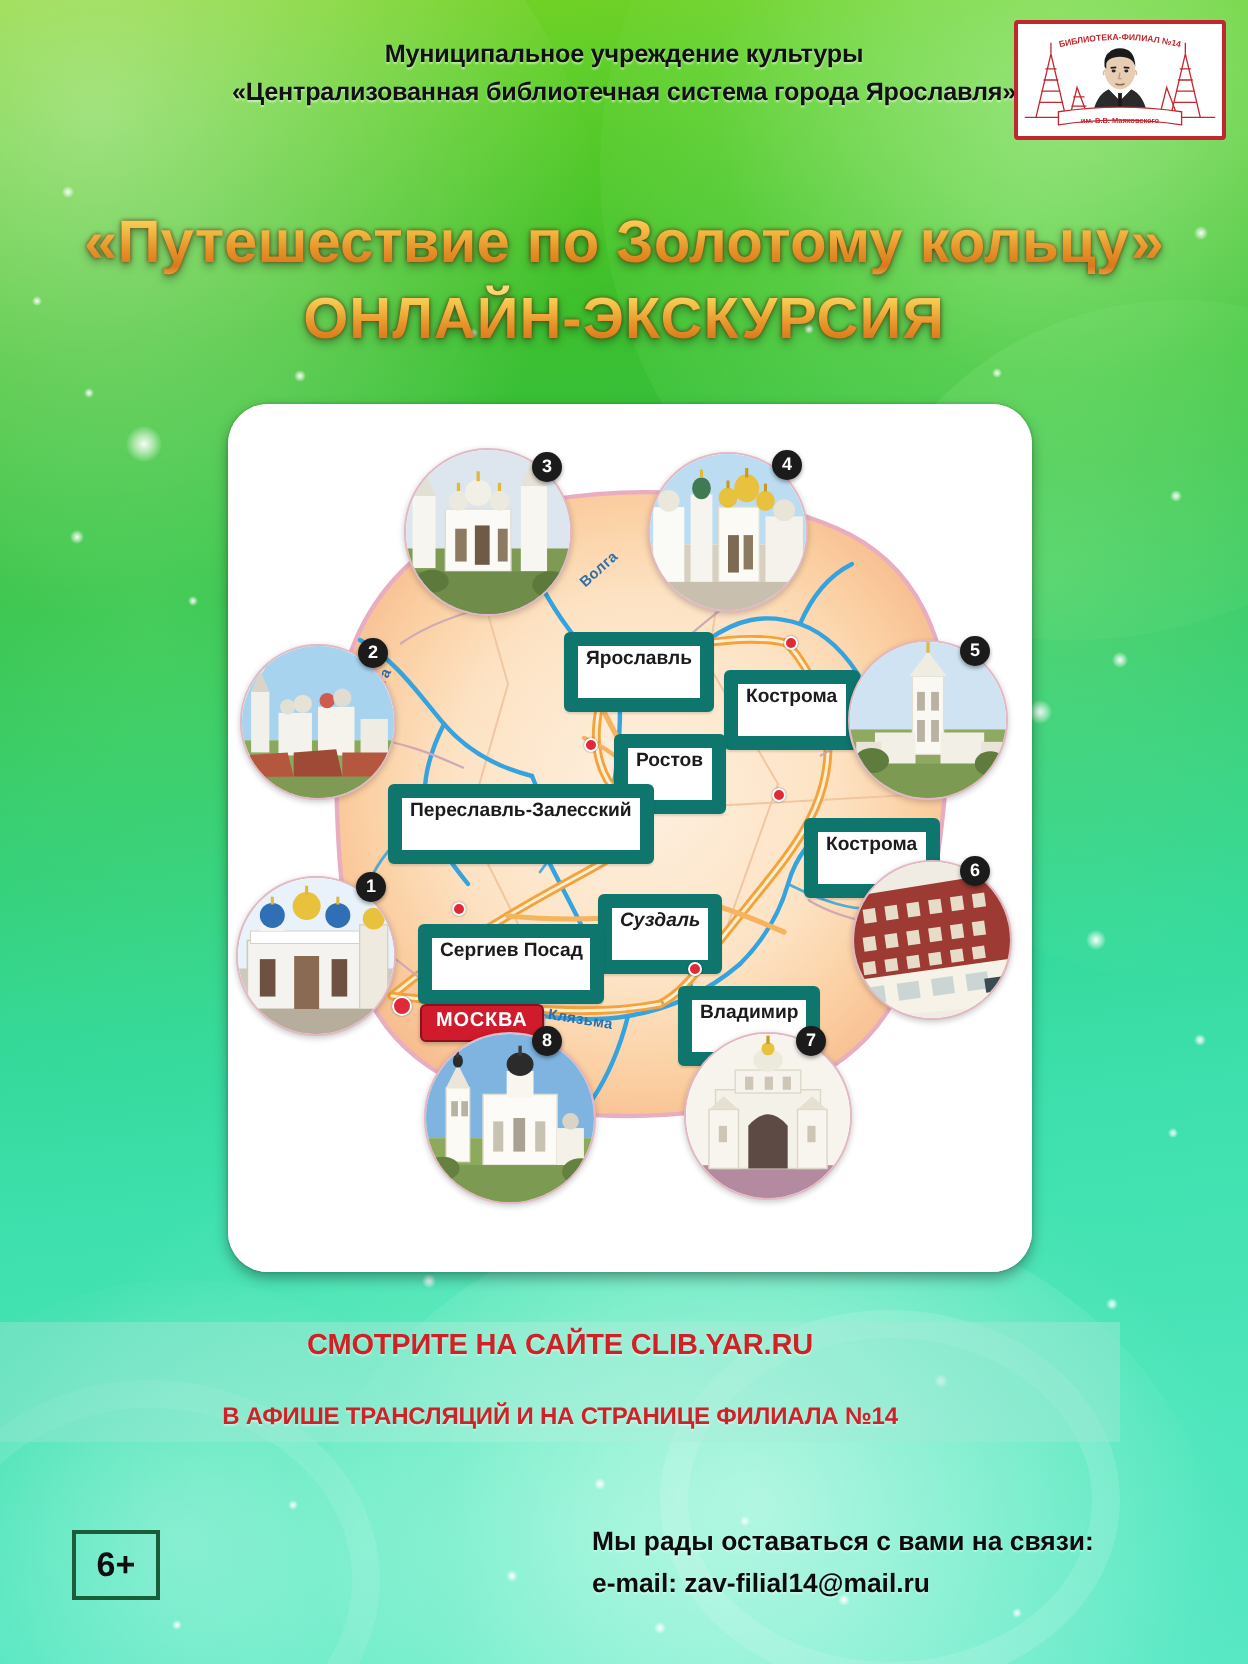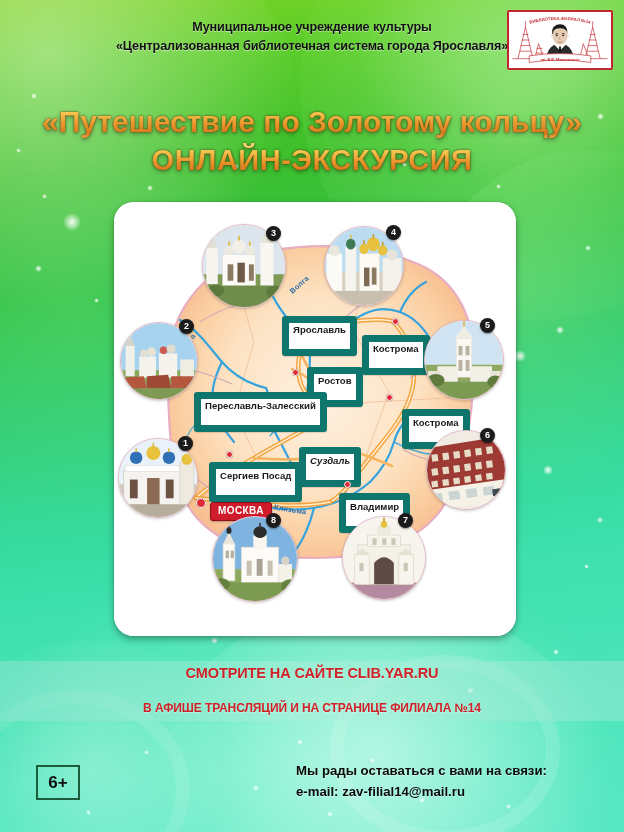--- a/index.html
+++ b/index.html
@@ -153,21 +153,21 @@
     position:absolute; width:15px; height:15px; border-radius:50%;
     background:#1b1b1b; color:#fff;
     font-size:9px; font-weight:bold;
     display:flex; align-items:center; justify-content:center;
     line-height:1;
     box-shadow:0 1px 2px rgba(0,0,0,.4);
   }
 
   
   #announce{
-    position:absolute; left:0; top:661px; width:624px; height:60px;
+    position:absolute; left:0; top:661px; width:560px; height:60px;
     background:linear-gradient(90deg, rgba(140,228,206,.55), rgba(182,240,222,.42) 45%, rgba(150,232,210,.55));
     display:flex; flex-direction:column; align-items:center; justify-content:center;
     gap:16px;
   }
   #announce .aline{
     color:#cf2127; font-weight:bold; font-size:14.5px;
     letter-spacing:-.1px; white-space:nowrap; line-height:19px;
     text-shadow:0 1px 1px rgba(255,255,255,.45);
   }
   #announce .aline.l2{ font-size:12px; }

